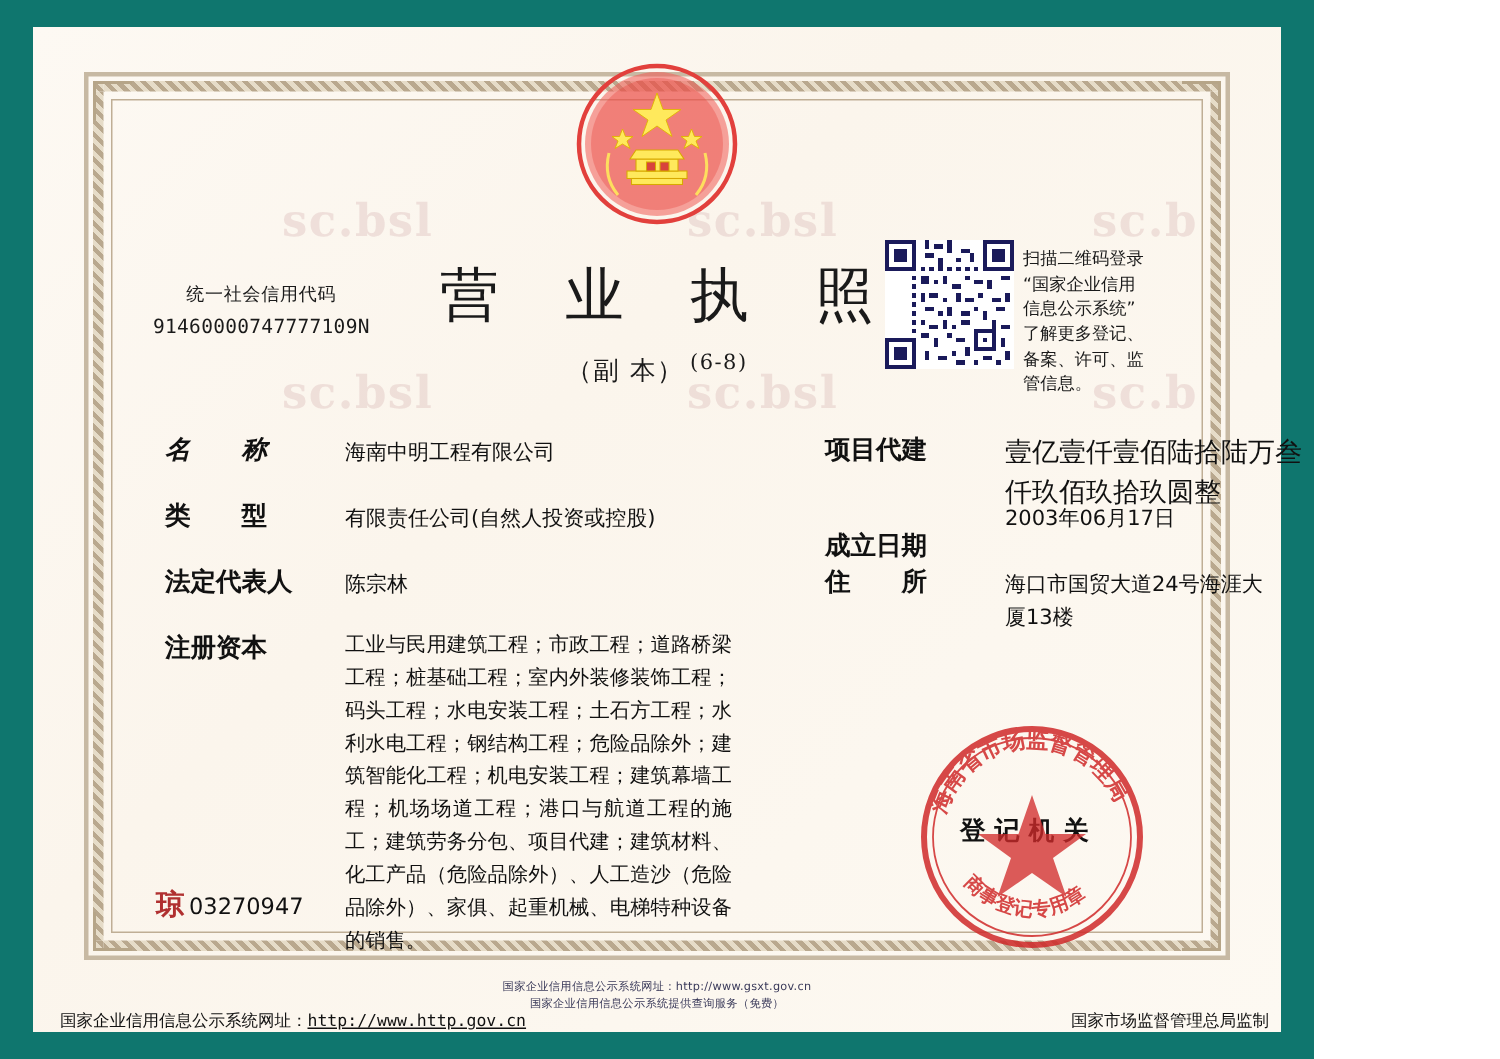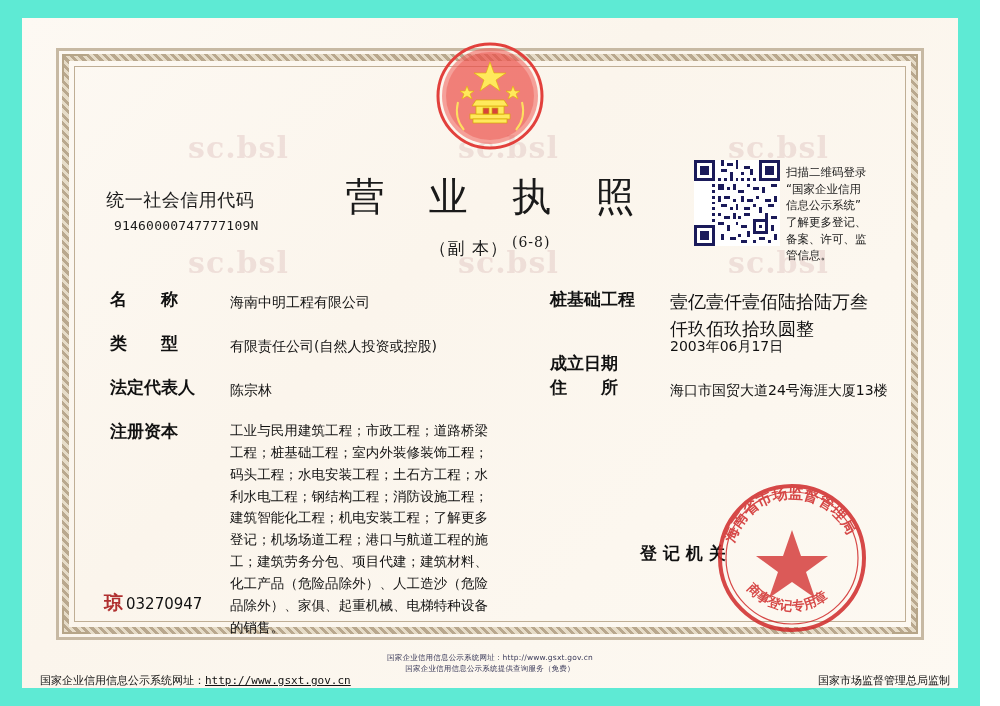--- a/index.html
+++ b/index.html
@@ -4,23 +4,23 @@
 <style>
   * { box-sizing: border-box; }
   html, body {
     margin: 0; padding: 0;
     width: 1000px; height: 706px;
     background: #ffffff;
     font-family: "DejaVu Sans", "Liberation Sans", sans-serif;
   }
   #page {
     position: relative;
-    width: 980px; height: 706px;
+    width: 876px; height: 706px;
     overflow: hidden;
-    background: #5eead4;
+    background: #0f766e;
   }
   
   .paper {
     position: absolute;
     left: 22px; top: 18px; right: 22px; bottom: 18px;
     background:
       linear-gradient(135deg, #fdf9f3 0%, #fbf5ec 40%, #fdf9f2 100%);
   }
   
   .border-outer {
@@ -104,25 +104,25 @@
   }
   .subtitle-row .code { font-size: 14px; vertical-align: super; margin-left: 4px; }
 
   
   .credit {
     position: absolute;
     left: 80px; top: 170px;
     text-align: center;
     font-family: "DejaVu Sans", "Liberation Sans", sans-serif;
   }
-  .credit .label { font-size: 18px; color: #1a1a1a; letter-spacing: 0.5px; }
+  .credit .label { font-size: 12px; color: #1a1a1a; letter-spacing: 0.5px; }
   .credit .value {
     margin-top: 6px;
     font-family: "DejaVu Sans Mono", "Liberation Mono", monospace;
-    font-size: 13px; color: #1a1a1a; letter-spacing: 0.2px; margin-left: 12px;
+    font-size: 13px; color: #1a1a1a; letter-spacing: 0.2px;
   }
 
   
   .qr-wrap { position: absolute; right: 178px; top: 142px; }
   .qr { width: 86px; height: 86px; display: block; }
   .qr-note {
     position: absolute;
     right: 60px; top: 146px;
     width: 112px;
     font-size: 11.5px;
@@ -141,21 +141,21 @@
     color: #111;
   }
   .fvalue {
     position: absolute;
     font-size: 13.5px;
     color: #111;
     line-height: 1.55;
   }
 
   
-  .l-name-label   { left: 88px;  top: 8px;   }
+  .l-name-label   { left: 88px;  top: 8px; font-style: italic;   }
   .l-name-value   { left: 208px; top: 12px;  font-size: 14px; text-align: center; }
   .l-type-label   { left: 88px;  top: 52px;  }
   .l-type-value   { left: 208px; top: 56px;  font-size: 14px; }
   .l-rep-label    { left: 88px;  top: 96px;  }
   .l-rep-value    { left: 208px; top: 100px; font-size: 14px; }
   .l-scope-label  { left: 88px;  top: 140px; }
   .l-scope-value  { left: 208px; top: 140px; width: 258px; font-size: 13.5px; line-height: 1.62; text-align: justify; }
 
   
   .r-cap-label    { left: 528px; top: 8px;   }
@@ -381,23 +381,23 @@
       <div class="flabel l-name-label">名　　称</div>
       <div class="fvalue l-name-value">海南中明工程有限公司</div>
 
       <div class="flabel l-type-label">类　　型</div>
       <div class="fvalue l-type-value">有限责任公司(自然人投资或控股)</div>
 
       <div class="flabel l-rep-label">法定代表人</div>
       <div class="fvalue l-rep-value">陈宗林</div>
 
       <div class="flabel l-scope-label">注册资本</div>
-      <div class="fvalue l-scope-value">工业与民用建筑工程；市政工程；道路桥梁工程；桩基础工程；室内外装修装饰工程；码头工程；水电安装工程；土石方工程；水利水电工程；钢结构工程；消防设施工程；建筑智能化工程；机电安装工程；了解更多登记；机场场道工程；港口与航道工程的施工；建筑劳务分包、项目代建；建筑材料、化工产品（危险品除外）、人工造沙（危险品除外）、家俱、起重机械、电梯特种设备的销售。</div>
-
-      <div class="flabel r-cap-label">桩基础工程</div>
+      <div class="fvalue l-scope-value">工业与民用建筑工程；市政工程；道路桥梁工程；桩基础工程；室内外装修装饰工程；码头工程；水电安装工程；土石方工程；水利水电工程；钢结构工程；危险品除外；建筑智能化工程；机电安装工程；建筑幕墙工程；机场场道工程；港口与航道工程的施工；建筑劳务分包、项目代建；建筑材料、化工产品（危险品除外）、人工造沙（危险品除外）、家俱、起重机械、电梯特种设备的销售。</div>
+
+      <div class="flabel r-cap-label">项目代建</div>
       <div class="fvalue r-cap-value">壹亿壹仟壹佰陆拾陆万叁仟玖佰玖拾玖圆整</div>
 
       <div class="flabel r-date-label">成立日期</div>
       <div class="fvalue r-date-value">2003年06月17日</div>
 
       <div class="flabel r-addr-label">住　　所</div>
       <div class="fvalue r-addr-value">海口市国贸大道24号海涯大厦13楼</div>
 
       <div class="flabel r-reg-label">登 记 机 关</div>
     </div>
@@ -419,16 +419,16 @@
     <div class="serial">
       <span class="prefix">琼</span><span>03270947</span>
     </div>
 
 
     <div class="fineprint" style="white-space: pre-line;">国家企业信用信息公示系统网址：http://www.gsxt.gov.cn
 国家企业信用信息公示系统提供查询服务（免费）</div>
   </div>
 
   <div class="footer-left">
-    <span>国家企业信用信息公示系统网址：</span><span class="url">http://www.gsxt.gov.cn</span>
+    <span>国家企业信用信息公示系统网址：</span><span class="url">http://www.http.gov.cn</span>
   </div>
   <div class="footer-right">国家市场监督管理总局监制</div>
 </div>
 
 </body></html>

